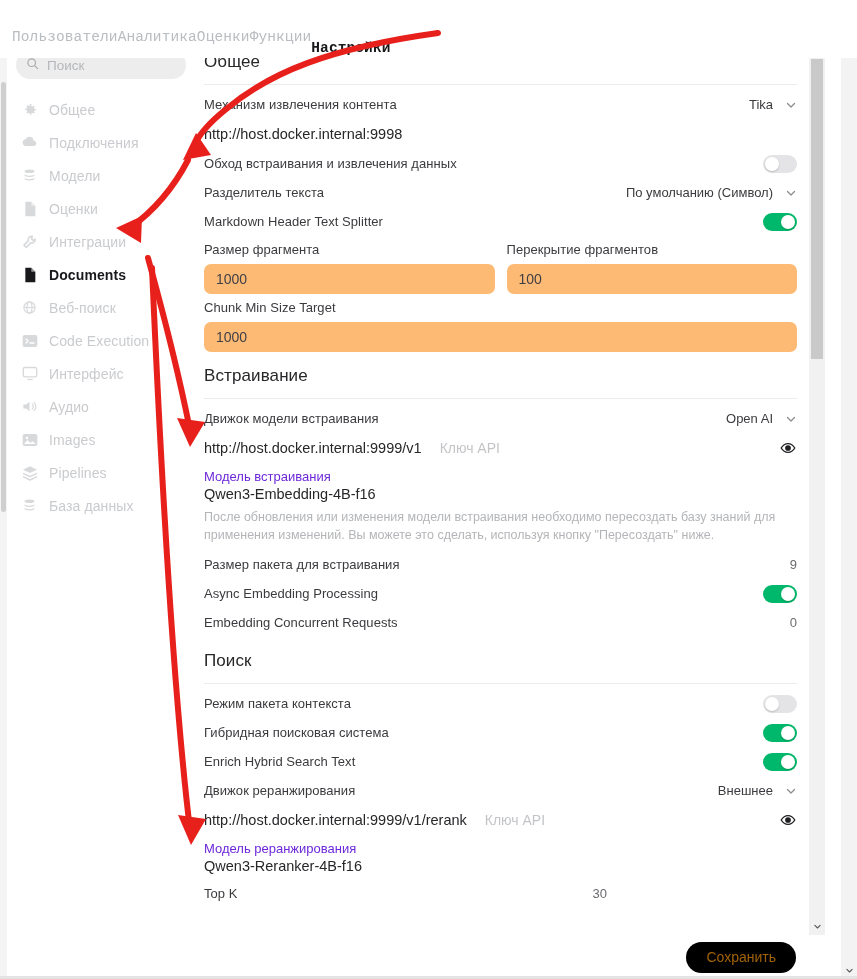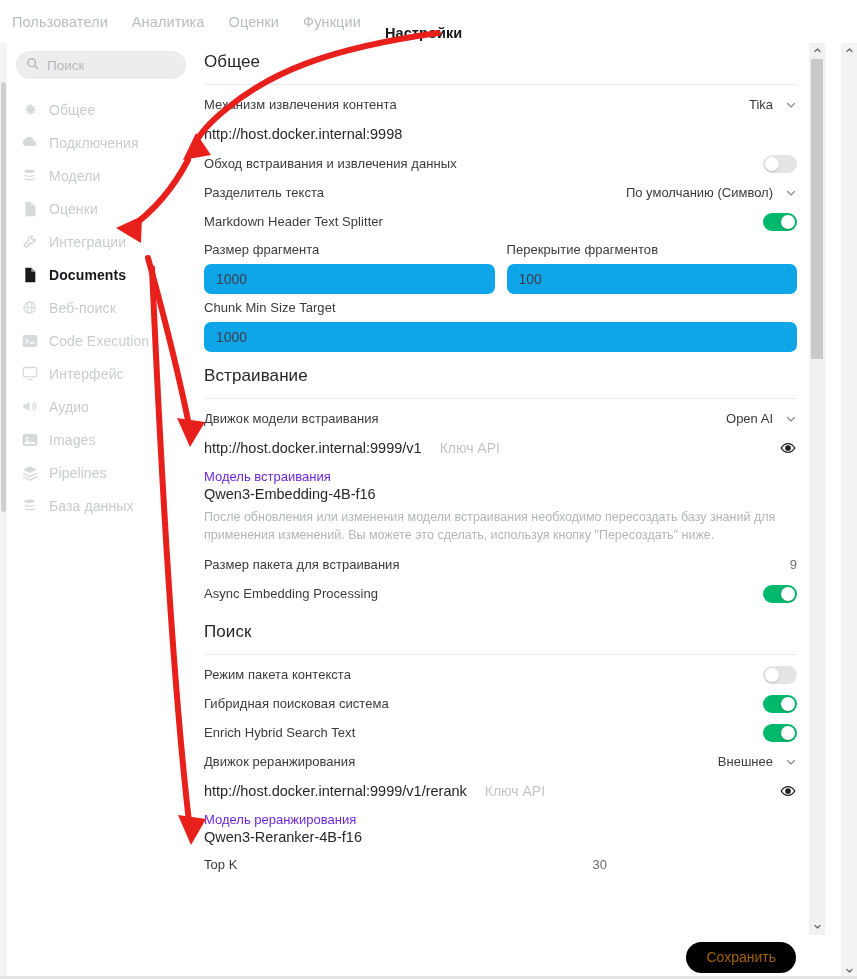--- a/index.html
+++ b/index.html
@@ -10,26 +10,26 @@
     overflow: hidden;
   }
   .app {
     position: relative;
     width: 857px; height: 979px;
     background: #ffffff;
   }
 
   
   .topnav {
-    position: absolute; left: 0; top: 1px; width: 857px; height: 42px;
+    position: absolute; left: 0; top: 16px; width: 857px; height: 42px;
     background: #ffffff;
     display: flex; align-items: center;
     padding-left: 12px;
-    gap: 24px;
     z-index: 5;
+    font-family: Liberation Mono, monospace;
   }
   .topnav-item {
     font-size: 14.5px;
     color: #b9bcc0;
     white-space: nowrap;
     letter-spacing: 0.1px;
   }
   .topnav-item.active {
     color: #18181b;
     font-weight: bold;
@@ -168,21 +168,21 @@
     display: flex; gap: 12px; padding-top: 6px;
   }
   .field-col { flex: 1; min-width: 0; }
   .field-col.full { flex: 1 1 100%; }
   .field-label {
     font-size: 13px; color: #3b3b3f; padding-bottom: 7px;
     letter-spacing: 0.05px;
   }
   .text-input {
     width: 100%; height: 30px;
-    background: #0ea5e9; border: none; border-radius: 7px;
+    background: #fdba74; border: none; border-radius: 7px;
     outline: none;
     font-family: inherit; font-size: 14px; color: #3f3f46;
     padding: 0 12px;
   }
 
   .stack-label {
     font-size: 13px; color: #6d28d9; padding: 6px 0 2px 0;
   }
   .stack-value {
     font-size: 14.5px; color: #27272a; padding-bottom: 2px;
@@ -505,20 +505,24 @@
         <span class="row-value dim">9</span>
       </div>
 
       <div class="row">
         <span class="row-label">Async Embedding Processing</span>
         <span class="toggle on">
             <span class="knob"></span>
           </span>
       </div>
 
+      <div class="row">
+        <span class="row-label">Embedding Concurrent Requests</span>
+        <span class="row-value dim">0</span>
+      </div>
 
       <div class="section-title sub">Поиск</div>
       <div class="divider"></div>
 
       <div class="row">
         <span class="row-label">Режим пакета контекста</span>
         <span class="toggle">
             <span class="knob"></span>
           </span>
       </div>

